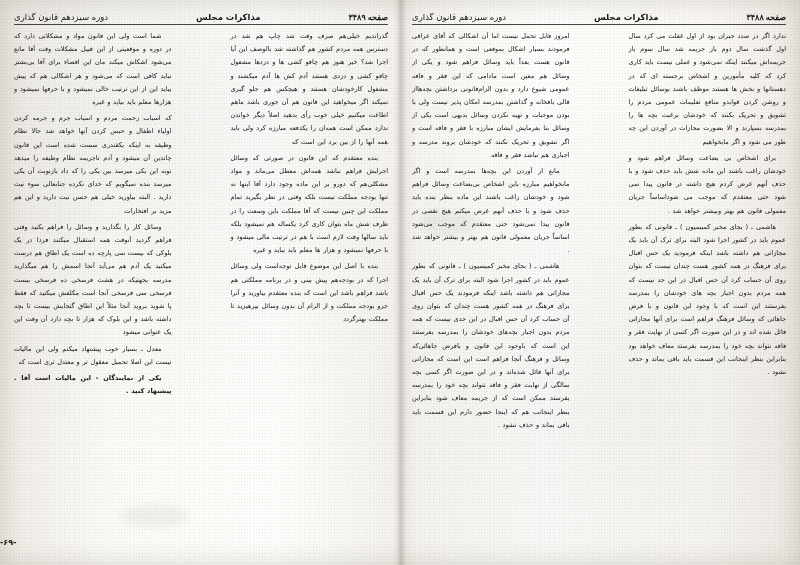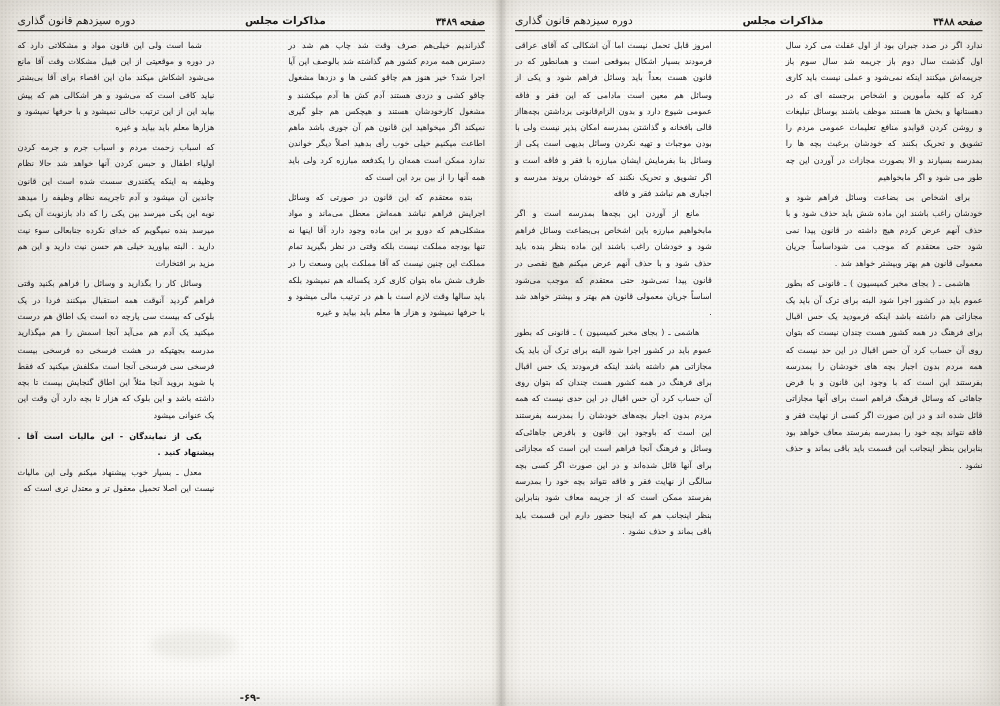--- a/index.html
+++ b/index.html
@@ -100,24 +100,23 @@
     margin: 0 0 3px 0;
     word-spacing: 0.6px;
     -webkit-font-smoothing: none;
   }
   .para.ind { text-indent: 10px; }
   .speaker { font-weight: 700; }
 
   
   .folio {
     position: absolute;
-    bottom: 2px;
+    bottom: 18px;
     left: 0;
     width: 100%;
-    text-align: center;
     font-size: 8px;
     font-weight: 700;
     color: #242220;
     direction: ltr;
   }
 
   
   .grain {
     position: absolute;
     inset: 0;
@@ -179,27 +178,28 @@
       <div class="rh-item rh-page">صفحه ۳۴۸۹</div>
       <div class="rh-item rh-mid">مذاکرات مجلس</div>
       <div class="rh-item">دوره سیزدهم قانون گذاری</div>
     </div>
     <div class="rule"></div>
 
     <div class="cols">
       <div class="col col-inner-r">
         <p class="para">گذراندیم خیلی‌هم صرف وقت شد چاپ هم شد در دسترس همه مردم کشور هم گذاشته شد بالوصف این آیا اجرا شد؟ خیر هنوز هم چاقو کشی ها و دزدها مشغول چاقو کشی و دزدی هستند آدم کش ها آدم میکشند و مشغول کارخودشان هستند و هیچکس هم جلو گیری نمیکند اگر میخواهید این قانون هم آن جوری باشد ماهم اطاعت میکنیم خیلی خوب رأی بدهید اصلاً دیگر خواندن ندارد ممکن است همه‌ان را یکدفعه مبارزه کرد ولی باید همه آنها را از بین برد این است که</p>
         <p class="para ind">بنده معتقدم که این قانون در صورتی که وسائل اجرایش فراهم نباشد همه‌اش معطل می‌ماند و مواد مشکلی‌هم که دورو بر این ماده وجود دارد آقا اینها نه تنها بودجه مملکت نیست بلکه وقتی در نظر بگیرید تمام مملکت این چنین نیست که آقا مملکت باین وسعت را در ظرف شش ماه بتوان کاری کرد یکساله هم نمیشود بلکه باید سالها وقت لازم است با هم در ترتیب مالی میشود و با حرفها نمیشود و هزار ها معلم باید بیاید و غیره</p>
+        <p class="para ind">بنده با اصل این موضوع قابل توجه‌است ولی وسائل اجرا که در بودجه‌هم پیش بینی و در برنامه مملکتی هم باشد فراهم باشد این است که بنده معتقدم بیاورید و آنرا جزو بودجه مملکت و از الزام آن بدون وسائل بپرهیزید تا مملکت بهترگردد</p>
       </div>
       <div class="col col-inner-l">
         <p class="para ind">شما است ولی این قانون مواد و مشکلاتی دارد که در دوره و موقعیتی از این قبیل مشکلات وقت آقا مانع می‌شود اشکاش میکند مان این اقصاء برای آقا بی‌بشتر نباید کافی است که می‌شود و هر اشکالی هم که پیش بیاید این از این ترتیب خالی نمیشود و با حرفها نمیشود و هزارها معلم باید بیاید و غیره</p>
         <p class="para">که اسباب زحمت مردم و اسباب جرم و جرمه کردن اولیاء اطفال و حبس کردن آنها خواهد شد حالا نظام وظیفه به اینکه یکقندری سست شده است این قانون چاندین آن میشود و آدم تاجریمه نظام وظیفه را میدهد نوبه این یکی میرسد بین یکی را که داد بازنوبت آن یکی میرسد بنده نمیگویم که خدای نکرده جنابعالی سوء نیت دارید . البته بیاورید خیلی هم حسن نیت دارید و این هم مزید بر افتخارات</p>
         <p class="para ind">وسائل کار را بگذارید و وسائل را فراهم بکنید وقتی فراهم گردید آنوقت همه استقبال میکنند فردا در یک بلوکی که بیست سی پارچه ده است یک اطاق هم درست میکنید یک آدم هم می‌آید آنجا اسمش را هم میگذارید مدرسه بجهتیکه در هشت فرسخی ده فرسخی بیست فرسخی سی فرسخی آنجا است مکلفش میکنید که فقط پا شوید بروید آنجا مثلاً این اطاق گنجایش بیست تا بچه داشته باشد و این بلوک که هزار تا بچه دارد آن وقت این یک عنوانی میشود</p>
+        <p class="para ind">معدل ـ بسیار خوب پیشنهاد میکنم ولی این مالیات نیست این اصلا تحمیل معقول تر و معتدل تری است که</p>
         <p class="para ind speaker">یکی از نمایندگان - این مالیات است آقا . پیشنهاد کنید .</p>
-        <p class="para ind">معدل ـ بسیار خوب پیشنهاد میکنم ولی این مالیات نیست این اصلا تحمیل معقول تر و معتدل تری است که</p>
       </div>
     </div>
 
     <div class="folio">-۶۹-</div>
     <div class="smudge" style="width:70px;height:22px;left:120px;top:505px;"></div>
   </div>
 
   <div class="gutter"></div>
   <div class="grain"></div>
   <div class="edge-dark"></div>

